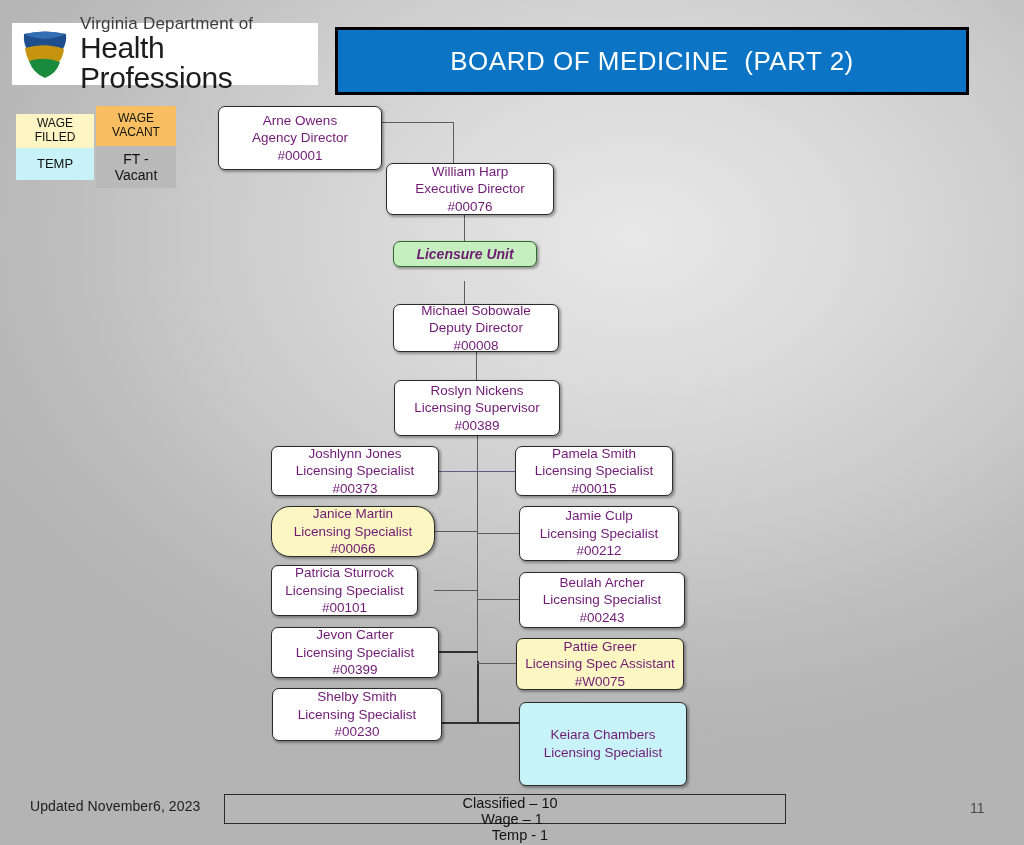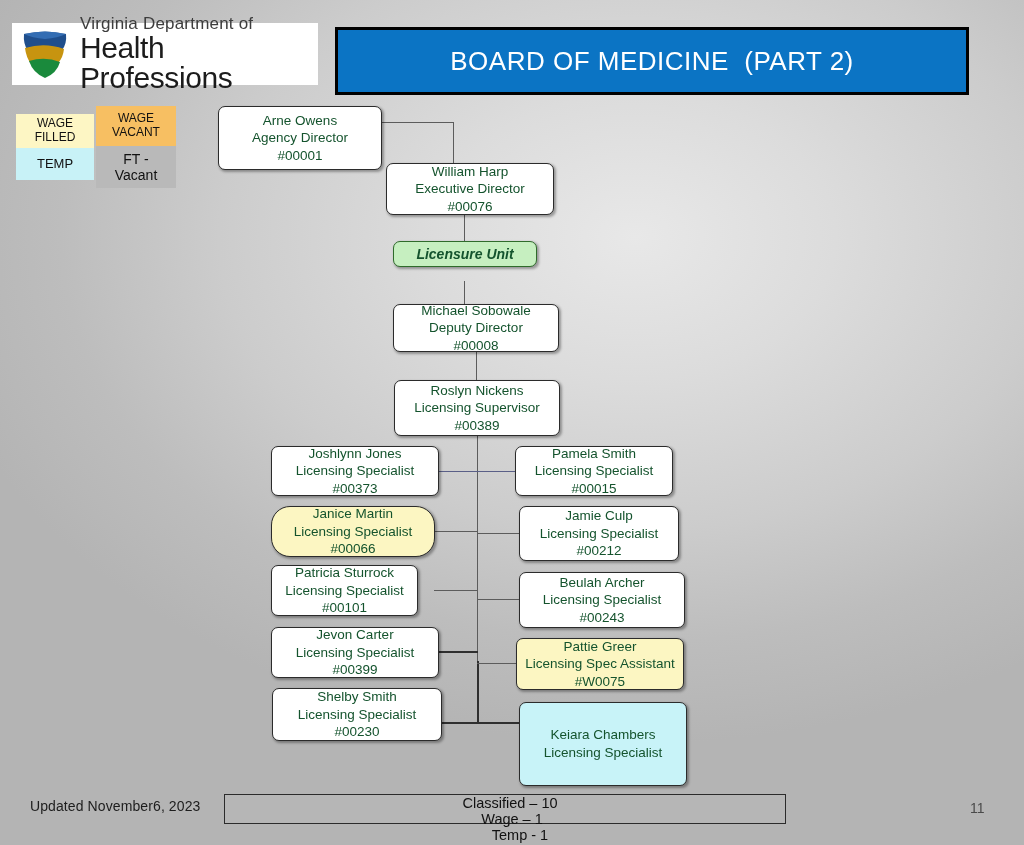--- a/index.html
+++ b/index.html
@@ -91,21 +91,21 @@
     border: 1px solid #2b2b2b;
     border-radius: 7px;
     background: #ffffff;
     box-shadow: 1.5px 1.5px 2.5px rgba(0,0,0,0.33);
     display: flex;
     flex-direction: column;
     align-items: center;
     justify-content: center;
     text-align: center;
     font-size: 13.5px;
-    color: #14532d;
+    color: #701a75;
     line-height: 1.30;
     z-index: 3;
   }
   .node .ln { display: block; white-space: nowrap; }
   .node.wage   { background: #fcf6c2; }
   .node.temp   { background: #c8f3f8; }
   .node.unit   {
     background: #c6efc0;
     border: 1px solid #2f6b2b;
     font-weight: bold;

